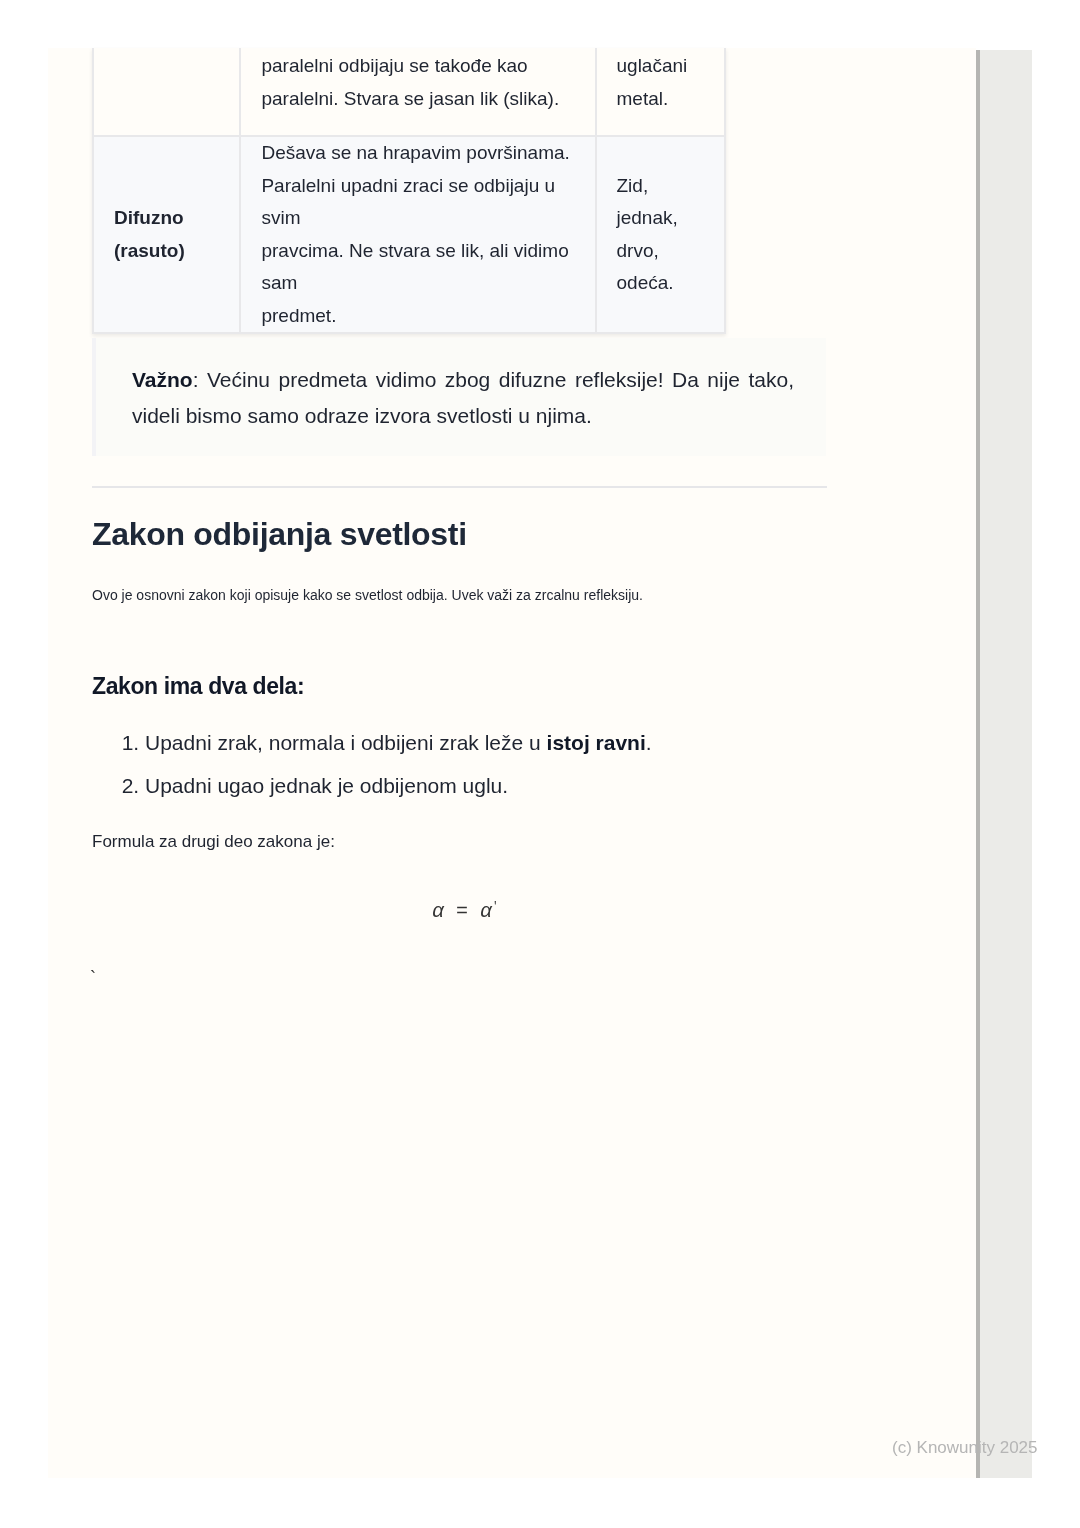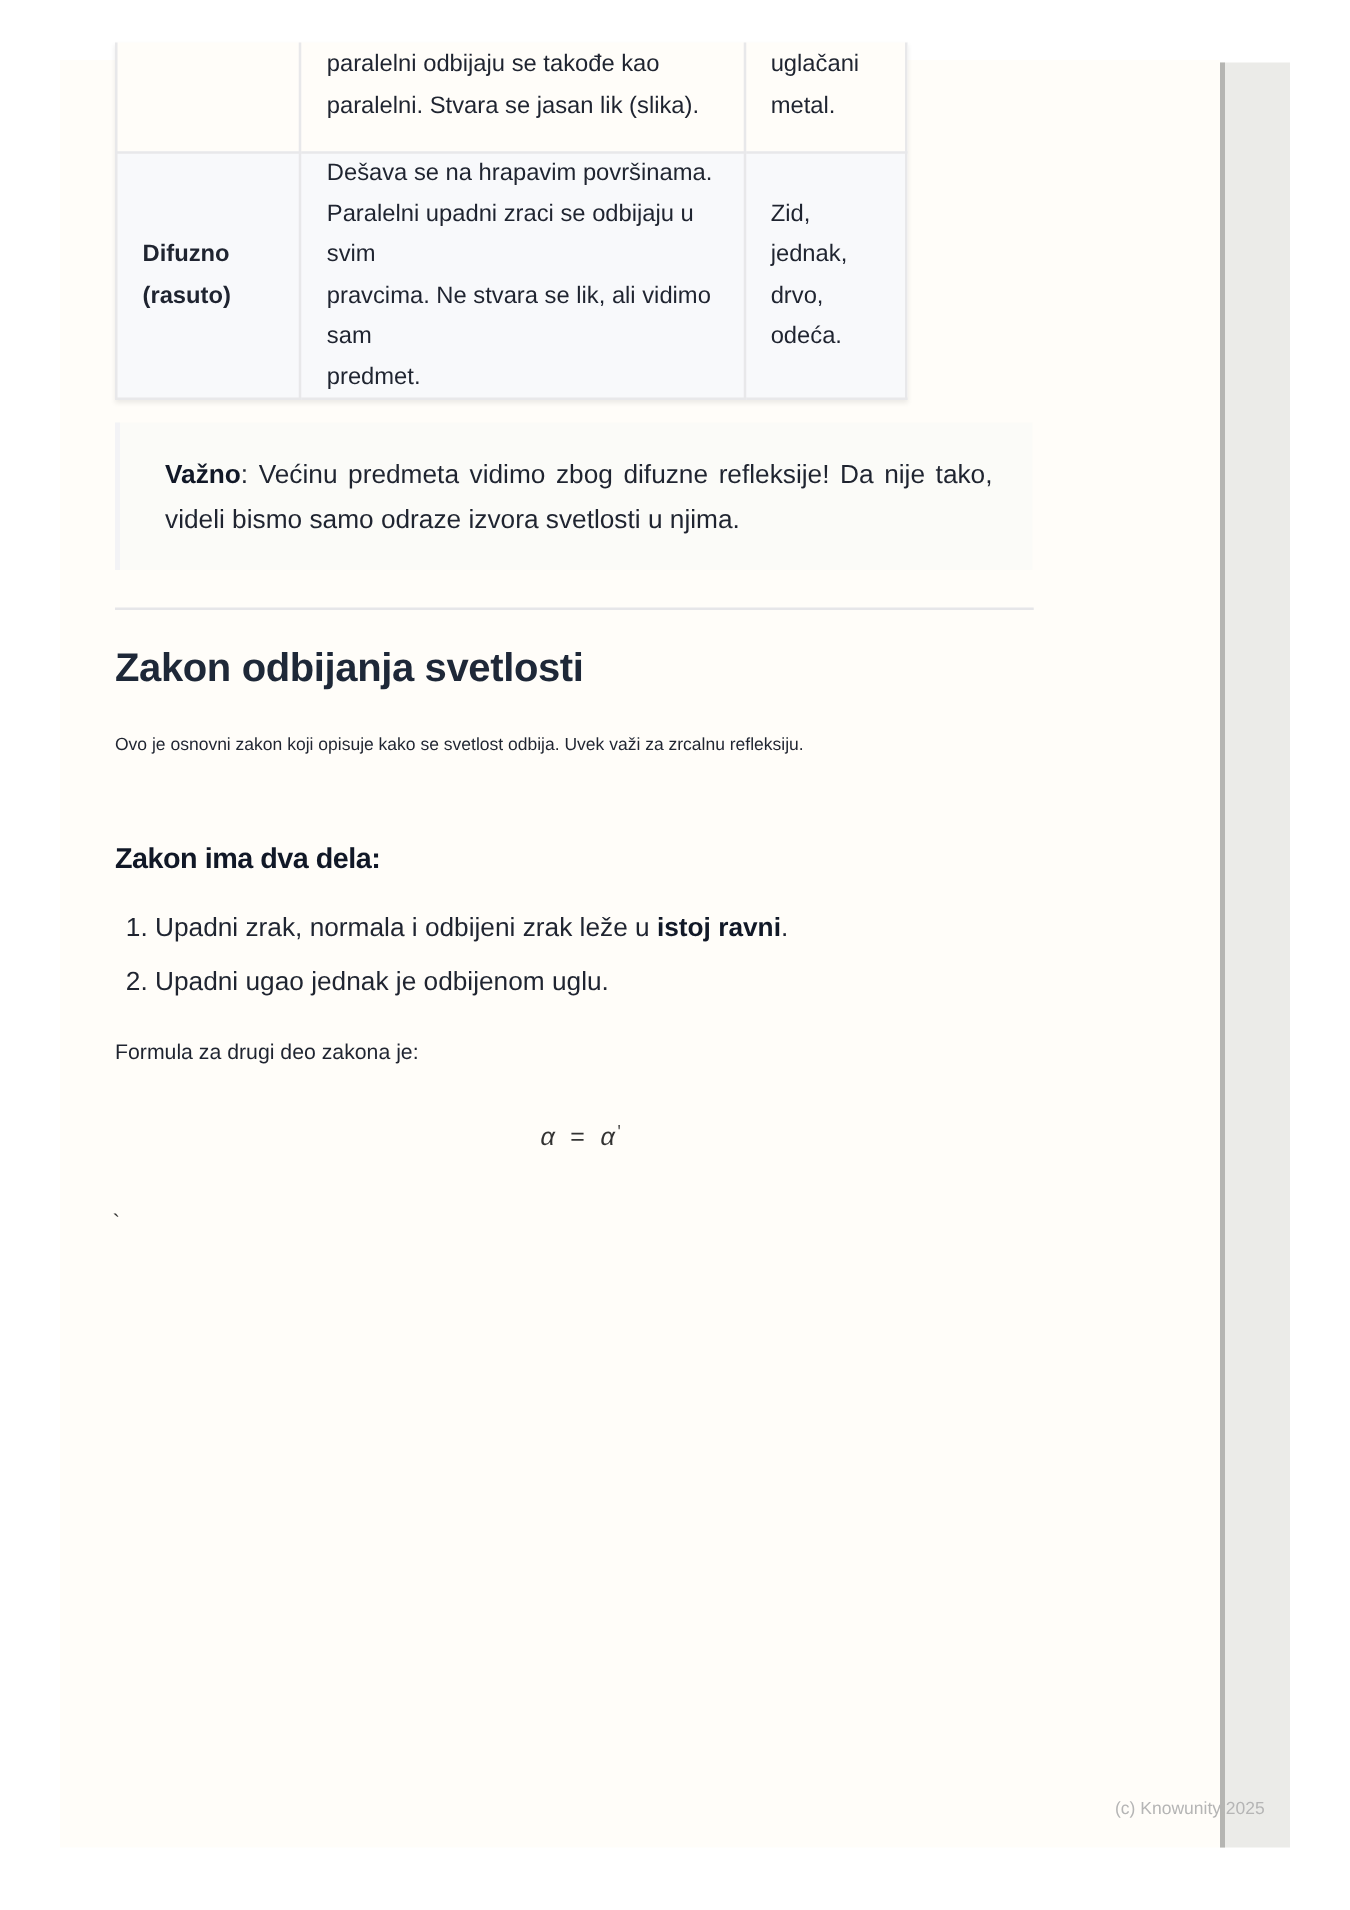--- a/index.html
+++ b/index.html
@@ -31,21 +31,21 @@
       height: 1428px;
       background: #ebebe8;
       border-left: 4px solid #b5b5b2;
       box-sizing: border-box;
     }
 
     
     .ref-table {
       position: absolute;
       left: 92px;
-      top: 34px;
+      top: 48px;
       width: 634px;
       border-collapse: collapse;
       box-shadow: 0 2px 4px rgba(0,0,0,0.08);
       font-size: 19px;
       line-height: 32.5px;
     }
     .ref-table td {
       border: 2px solid #e8e8ea;
       vertical-align: middle;
       padding: 0 20px;
@@ -128,21 +128,21 @@
 
     .law-list {
       position: absolute;
       left: 92px;
       top: 728px;
       margin: 0;
       padding: 0 0 0 32px;
       font-size: 21px;
       line-height: 30px;
     }
-    .law-list li { margin-bottom: 13px; }
+    .law-list li { margin-bottom: 13px; margin-left: 21px; }
     .law-list b { font-weight: bold; color: #111827; }
 
     .formula-intro {
       position: absolute;
       left: 92px;
       top: 827px;
       margin: 0;
       font-size: 17px;
       line-height: 30px;
     }
@@ -164,21 +164,21 @@
       left: 90px;
       top: 968px;
       font-size: 18px;
       color: #333;
     }
 
     .copyright {
       position: absolute;
       left: 892px;
       top: 1438px;
-      font-size: 14px;
+      font-size: 17px;
       color: #b5b5b5;
       z-index: 3;
     }
   </style>
 </head>
 <body>
 
 <div class="page"></div>
 
 <table class="ref-table">

